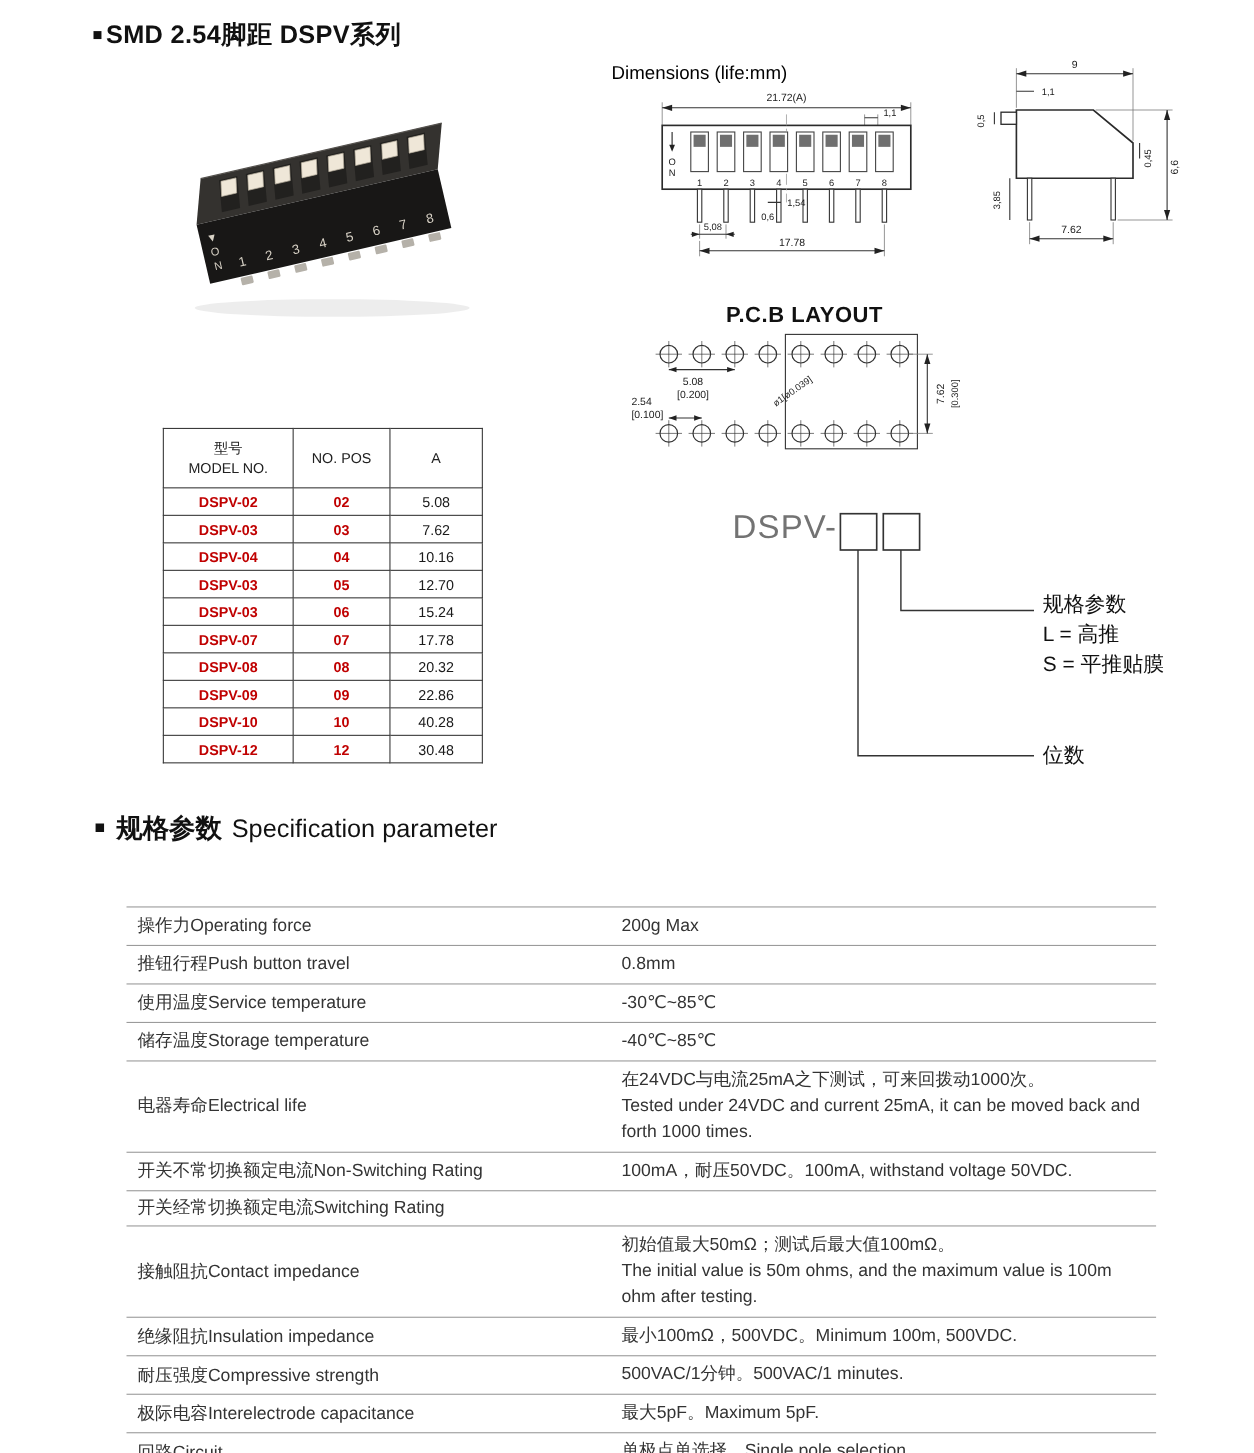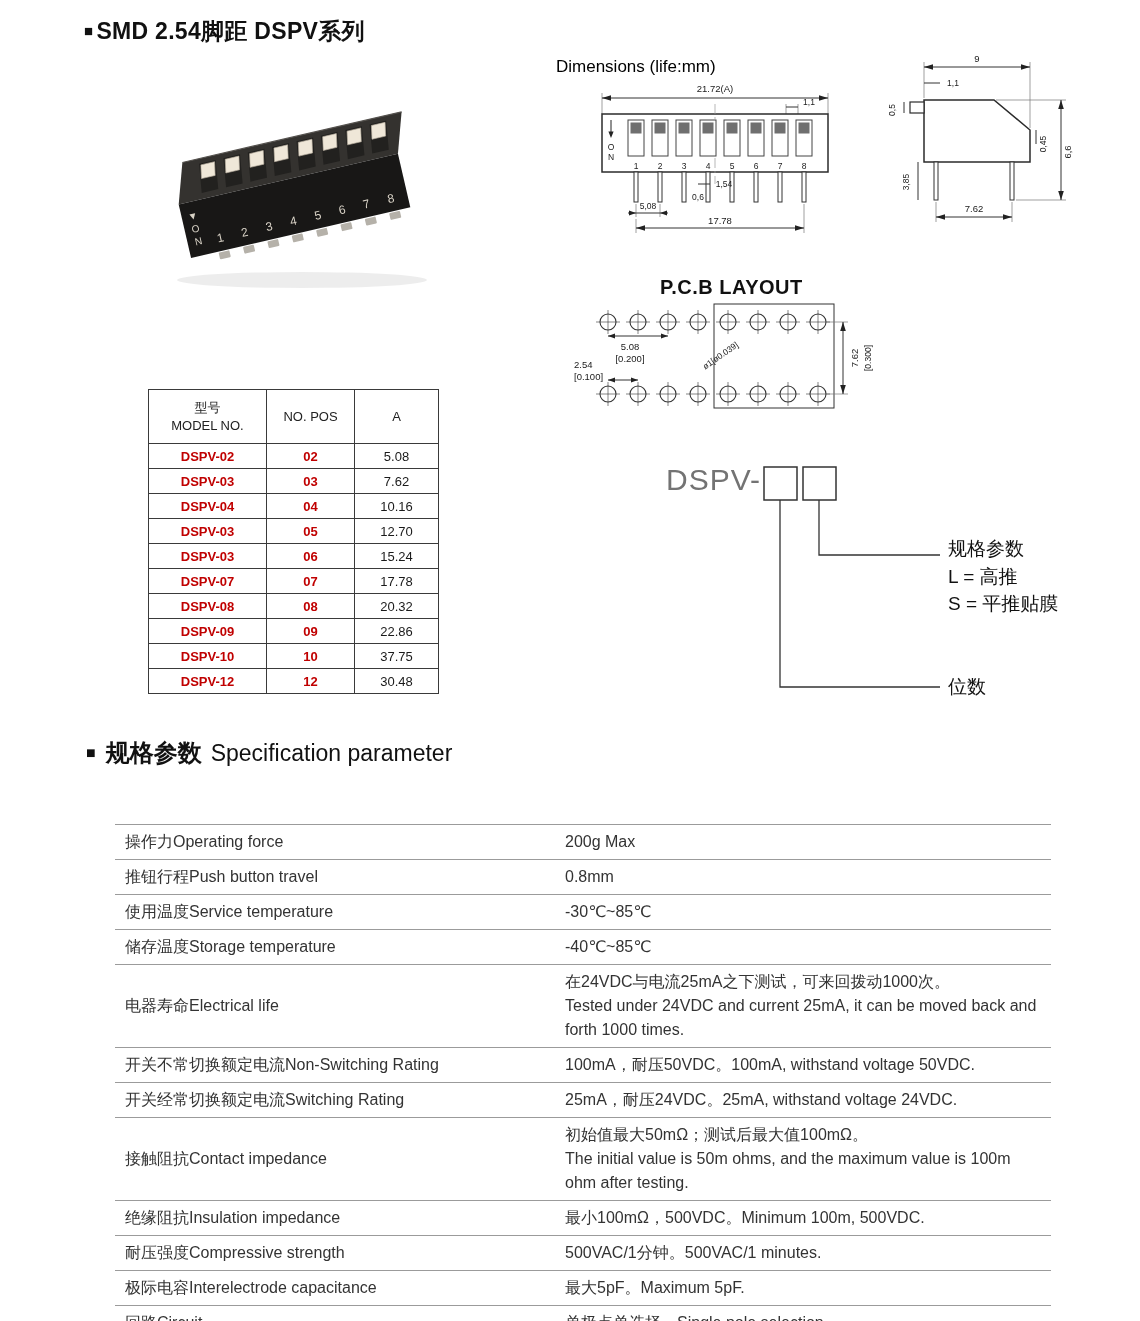--- a/index.html
+++ b/index.html
@@ -322,21 +322,21 @@
           <td class="aval">20.32</td>
         </tr>
       <tr>
           <td class="red">DSPV-09</td>
           <td class="red">09</td>
           <td class="aval">22.86</td>
         </tr>
       <tr>
           <td class="red">DSPV-10</td>
           <td class="red">10</td>
-          <td class="aval">37.75</td>
+          <td class="aval">40.28</td>
         </tr>
       <tr>
           <td class="red">DSPV-12</td>
           <td class="red">12</td>
           <td class="aval">30.48</td>
         </tr>
     </tbody>
   </table>
 
   <div class="abs order-prefix" style="left:666px;top:463px">DSPV-</div>
@@ -378,21 +378,20 @@
         <div class="spec-label">电器寿命Electrical life</div>
         <div class="spec-value">在24VDC与电流25mA之下测试，可来回拨动1000次。
 Tested under 24VDC and current 25mA, it can be moved back and forth 1000 times.</div>
       </div>
     <div class="spec-row">
         <div class="spec-label">开关不常切换额定电流Non-Switching Rating</div>
         <div class="spec-value">100mA，耐压50VDC。100mA, withstand voltage 50VDC.</div>
       </div>
     <div class="spec-row">
         <div class="spec-label">开关经常切换额定电流Switching Rating</div>
-        <div class="spec-value">25mA，耐压24VDC。25mA, withstand voltage 24VDC.</div>
       </div>
     <div class="spec-row">
         <div class="spec-label">接触阻抗Contact impedance</div>
         <div class="spec-value">初始值最大50mΩ；测试后最大值100mΩ。
 The initial value is 50m ohms, and the maximum value is 100m ohm after testing.</div>
       </div>
     <div class="spec-row">
         <div class="spec-label">绝缘阻抗Insulation impedance</div>
         <div class="spec-value">最小100mΩ，500VDC。Minimum 100m, 500VDC.</div>
       </div>

